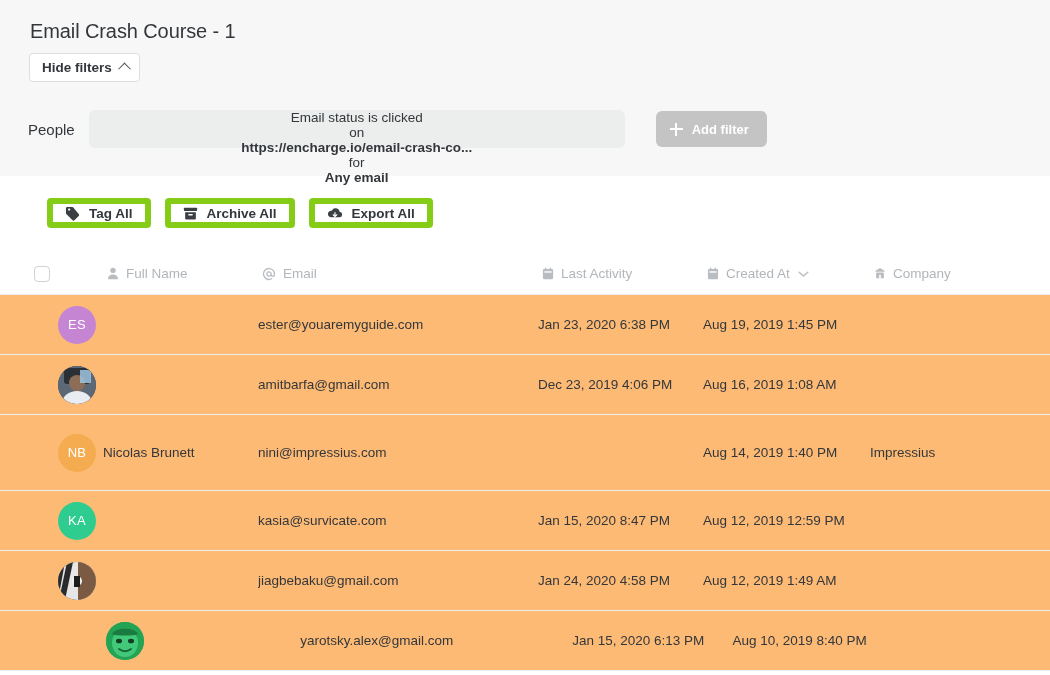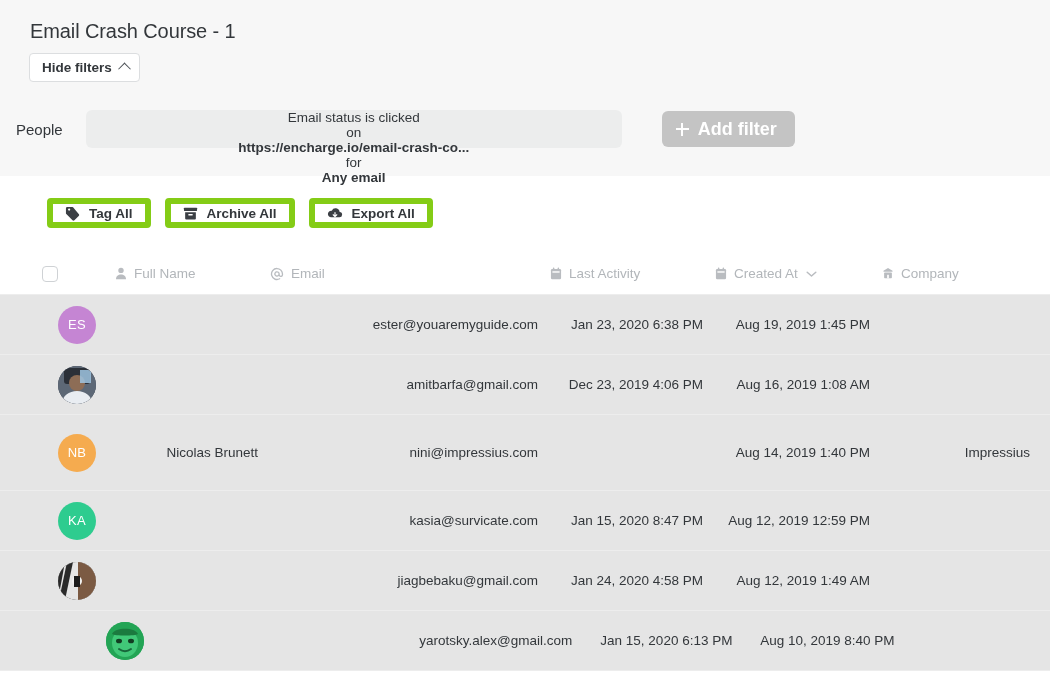--- a/index.html
+++ b/index.html
@@ -45,22 +45,22 @@
     display: inline-block;
     width: 9px; height: 9px;
     border-left: 1.6px solid #4a4f54;
     border-top: 1.6px solid #4a4f54;
   }
   .chev-up { transform: rotate(45deg) translate(1px,1px); }
   .chev-down { transform: rotate(-135deg) translate(1px,1px); }
 
   .filter-row {
     position: absolute;
-    left: 16px; top: 110px;
-    display: flex; align-items: center; gap: 23px;
+    left: 28px; top: 110px;
+    display: flex; align-items: center; gap: 14px;
     width: 1000px;
   }
   .people-label {
     font-size: 15px;
     color: #33373b;
   }
   .pill {
     background: #eceded;
     border-radius: 6px;
     height: 38px;
@@ -77,21 +77,21 @@
   .pill-match { gap: 10px; }
   .pill-cond { min-width: 536px; flex-direction: column; }
   .add-filter-btn {
     background: #c4c4c4;
     color: #ffffff;
     border: none;
     border-radius: 6px;
     height: 36px;
     display: inline-flex; align-items: center; gap: 9px;
     padding: 0 18px 0 14px;
-    font-size: 18px;
+    font-size: 13px;
     font-weight: bold;
     cursor: pointer;
     margin-left: 17px;
   }
   .plus-ico {
     position: relative; width: 13px; height: 13px; display:inline-block;
   }
   .plus-ico::before, .plus-ico::after {
     content:""; position:absolute; background:#fff;
   }
@@ -117,21 +117,21 @@
     cursor: pointer;
     white-space: nowrap;
   }
   .tb-btn svg { display:block; }
 
   
   .table { position: absolute; left: 0; top: 253px; width: 1050px; }
   .thead {
     display: flex; align-items: center;
     height: 42px;
-    padding-left: 12px;
+    padding-left: 4px;
     border-bottom: 1px solid #ededed;
   }
   .th {
     display: flex; align-items: center; gap: 7px;
     font-size: 13.5px;
     color: #b2b6ba;
     white-space: nowrap;
   }
   .th svg { display:block; }
   .col-check { width: 103px; padding-left: 30px; }
@@ -147,22 +147,21 @@
     border-radius: 4px;
     background: #fff;
     cursor: pointer;
   }
 
   .row {
     display: flex; align-items: center;
     border-bottom: 1px solid #ededed;
     font-size: 13.5px;
     color: #33373b;
-    background: #e5e5e5;
-    text-align: right;
+    background: #fdba74;
   }
   .cell { white-space: nowrap; overflow: hidden; }
   .avatar-cell { width: 103px; padding-left: 58px; display:flex; align-items:center; }
   .avatar {
     width: 38px; height: 38px; border-radius: 50%;
     display: flex; align-items: center; justify-content: center;
     color: #ffffff; font-size: 13px; letter-spacing: 0.3px;
     overflow: hidden; flex: 0 0 auto;
   }
   .avatar svg { display:block; width:100%; height:100%; }

